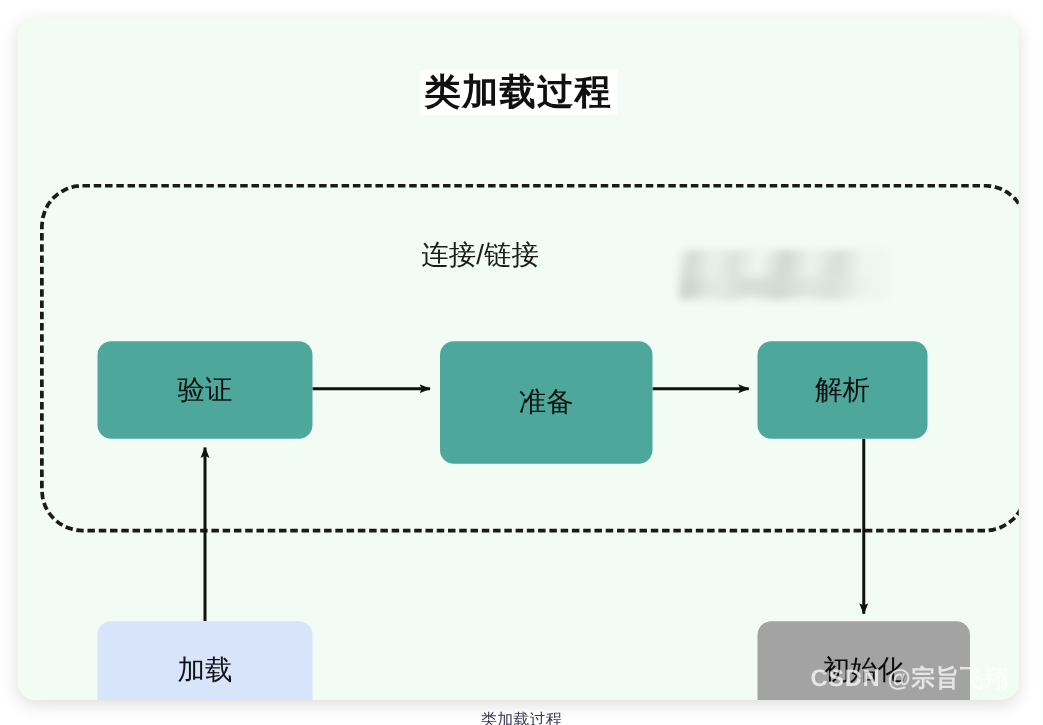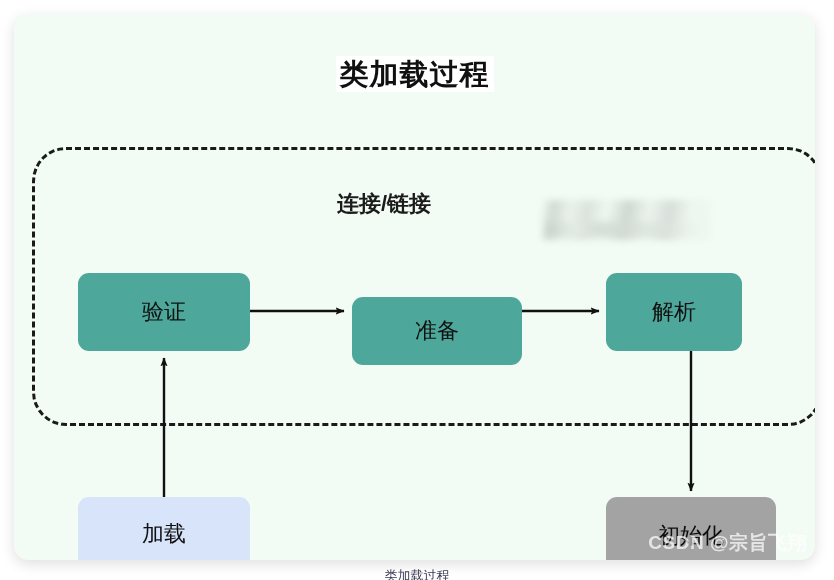--- a/index.html
+++ b/index.html
@@ -60,21 +60,20 @@
 
   
   #linking-group-label {
     position: absolute;
     left: 323px;
     top: 177px;
     font-size: 22px;
     color: #1b1b1b;
     white-space: nowrap;
     line-height: 1.2;
-    font-weight: bold;
   }
 
   
   #redacted-block {
     position: absolute;
     left: 528px;
     top: 186px;
     width: 168px;
     height: 40px;
     background:
@@ -118,23 +117,23 @@
     font-size: 22px;
     line-height: 1;
     color: #101010;
     box-sizing: border-box;
   }
   .node-teal  { background: #4da79b; }
   .node-light { background: #d7e4f9; }
   .node-dark  { background: #a3a3a3; color: #0d0d0d; }
 
   #node-verify   { left: 64px;  top: 259px; width: 172px; height: 78px; }
-  #node-prepare  { left: 338px; top: 259px; width: 170px; height: 68px; margin-top: 24px; }
+  #node-prepare  { left: 338px; top: 259px; width: 170px; height: 98px; }
   #node-resolve  { left: 592px; top: 259px; width: 136px; height: 78px; }
-  #node-load     { left: 64px;  top: 483px; width: 172px; height: 78px; font-family: Liberation Mono, monospace; }
+  #node-load     { left: 64px;  top: 483px; width: 172px; height: 78px; }
   #node-init     { left: 592px; top: 483px; width: 170px; height: 78px; }
 
   
   #arrow-layer {
     position: absolute;
     left: 0; top: 0;
     width: 801px; height: 546px;
     pointer-events: none;
   }
 

